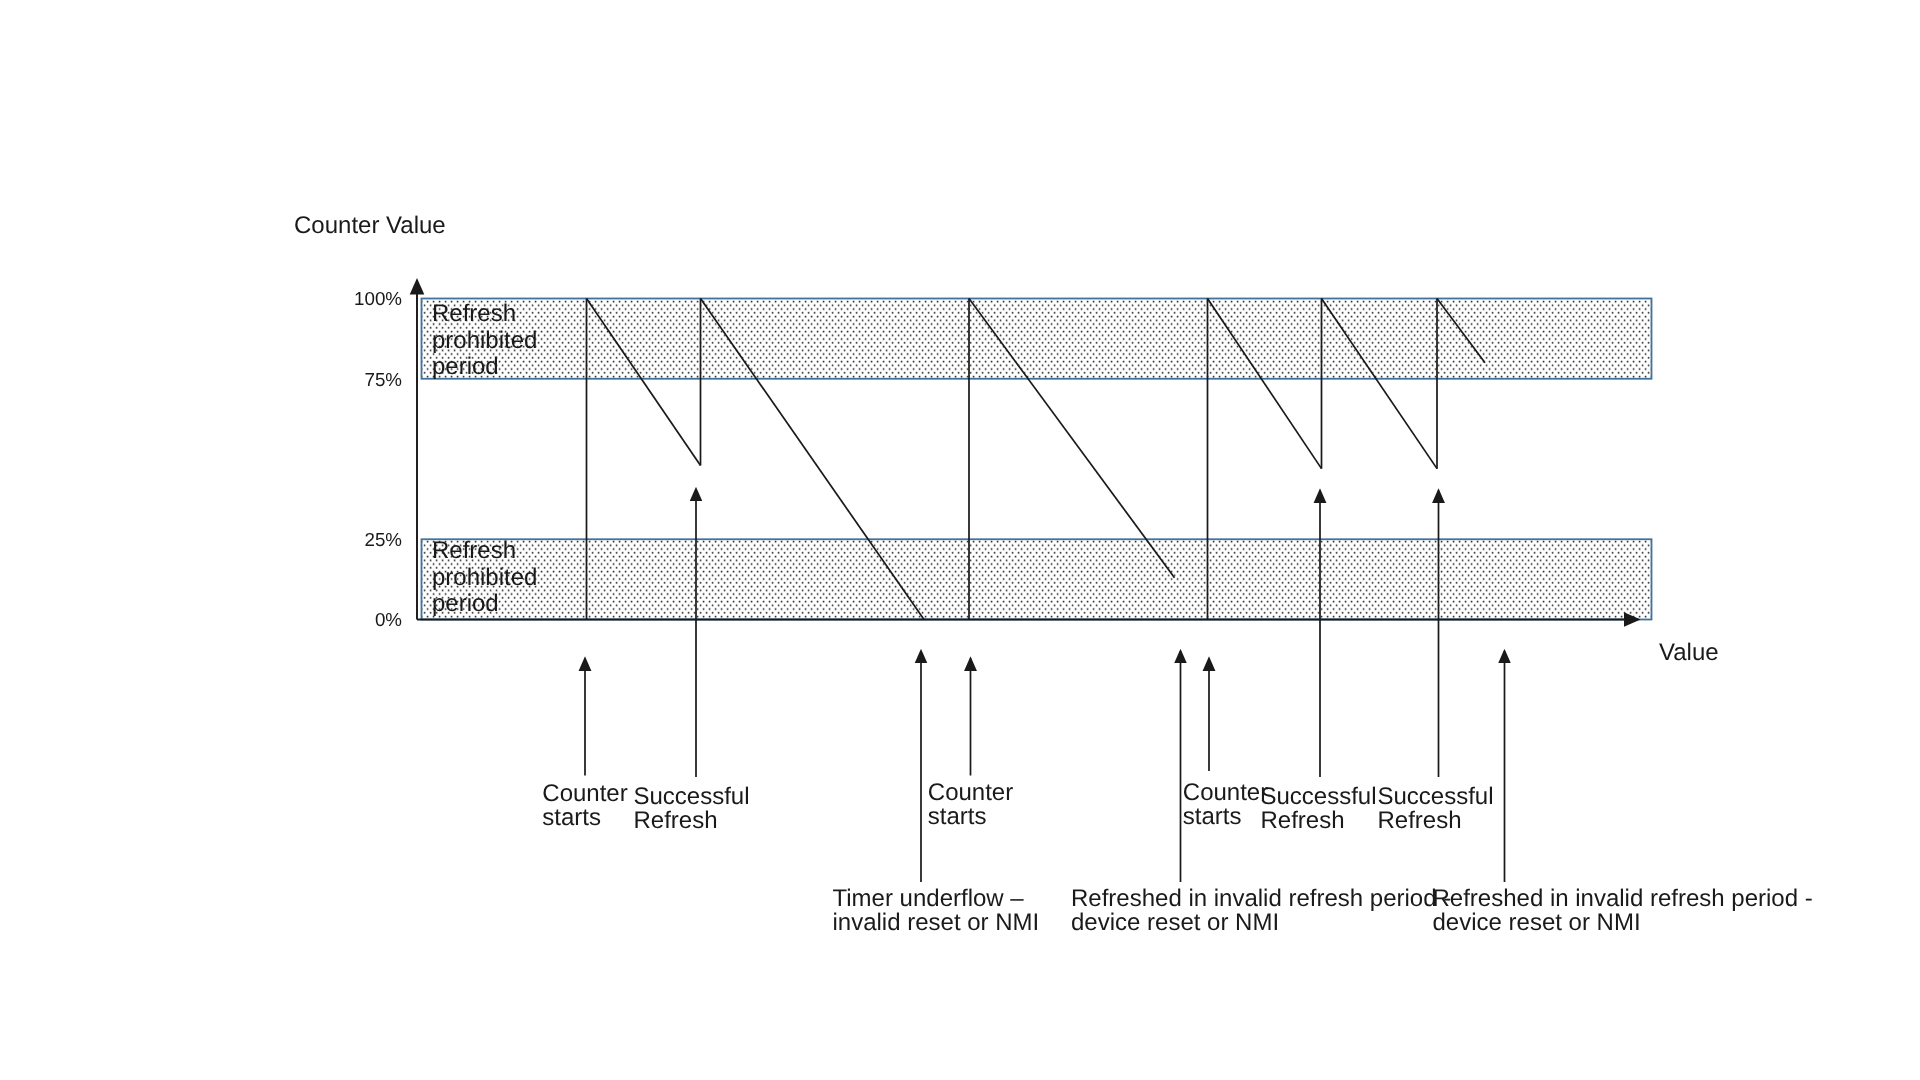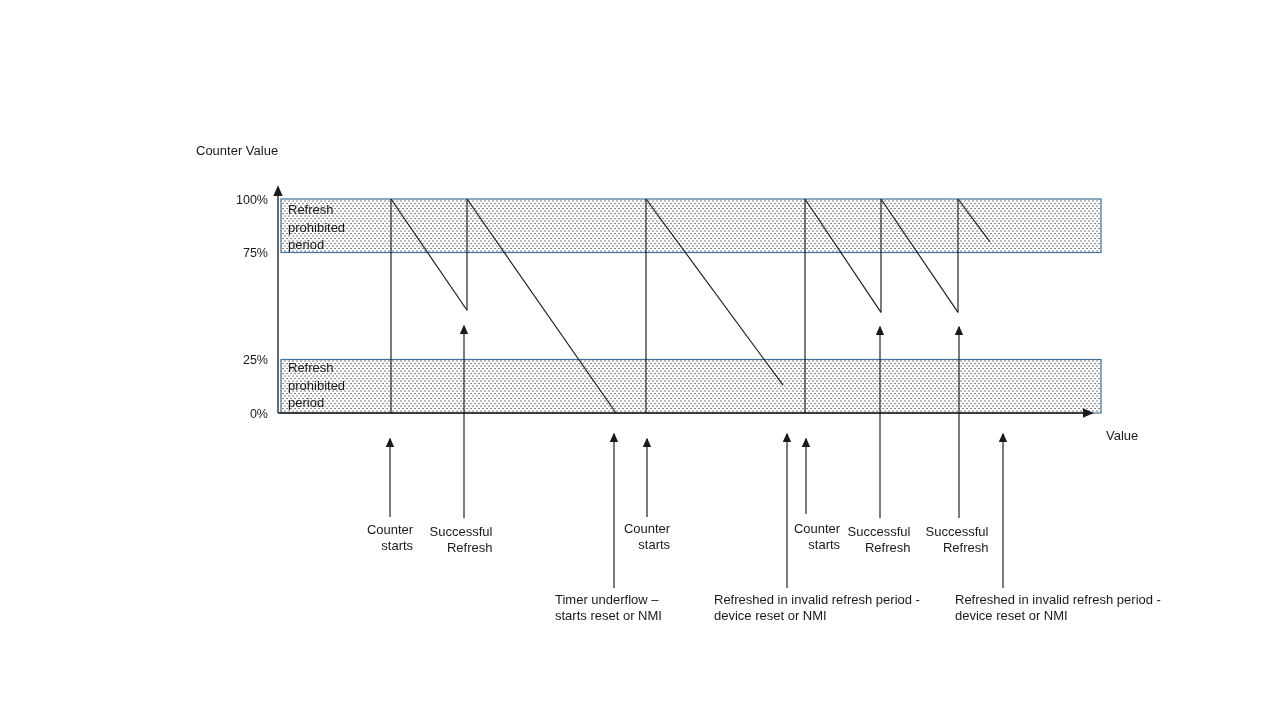--- a/index.html
+++ b/index.html
@@ -11,26 +11,26 @@
     overflow:hidden;
   }
   #chart-svg{position:absolute;left:0;top:0;}
   svg text{
     font-family:"Liberation Sans",sans-serif;
     font-size:12.5px;
     fill:#1a1a1a;
   }
   .lbl{
     position:absolute;
-    font-size:13px;
+    font-size:16px;
     line-height:16px;
     color:#1a1a1a;
     white-space:pre-line;
   }
-  .ctr{transform:translateX(-50%);text-align:right;}
+  .ctr{transform:translateX(-50%);text-align:left;}
   .bandlbl{line-height:17.5px;}
 </style>
 </head>
 <body>
 
 <div id="canvas">
 
   <svg id="chart-svg" width="1280" height="720" viewBox="0 0 1280 720">
     <defs>
       <pattern id="dotpat" width="4" height="5" patternUnits="userSpaceOnUse">
@@ -89,21 +89,21 @@
 period</div>
   <div class="lbl bandlbl" style="left:288px;top:359px;">Refresh
 prohibited
 period</div>
 
   <div class="lbl ctr" style="left:390px;top:522px;">Counter
 starts</div>
   <div class="lbl ctr" style="left:461px;top:524px;">Successful
 Refresh</div>
   <div class="lbl" style="left:555px;top:592px;">Timer underflow –
-starts reset or NMI</div>
+invalid reset or NMI</div>
   <div class="lbl ctr" style="left:647px;top:521px;">Counter
 starts</div>
   <div class="lbl" style="left:714px;top:592px;">Refreshed in invalid refresh period -
 device reset or NMI</div>
   <div class="lbl ctr" style="left:817px;top:521px;">Counter
 starts</div>
   <div class="lbl ctr" style="left:879px;top:524px;">Successful
 Refresh</div>
   <div class="lbl ctr" style="left:957px;top:524px;">Successful
 Refresh</div>

